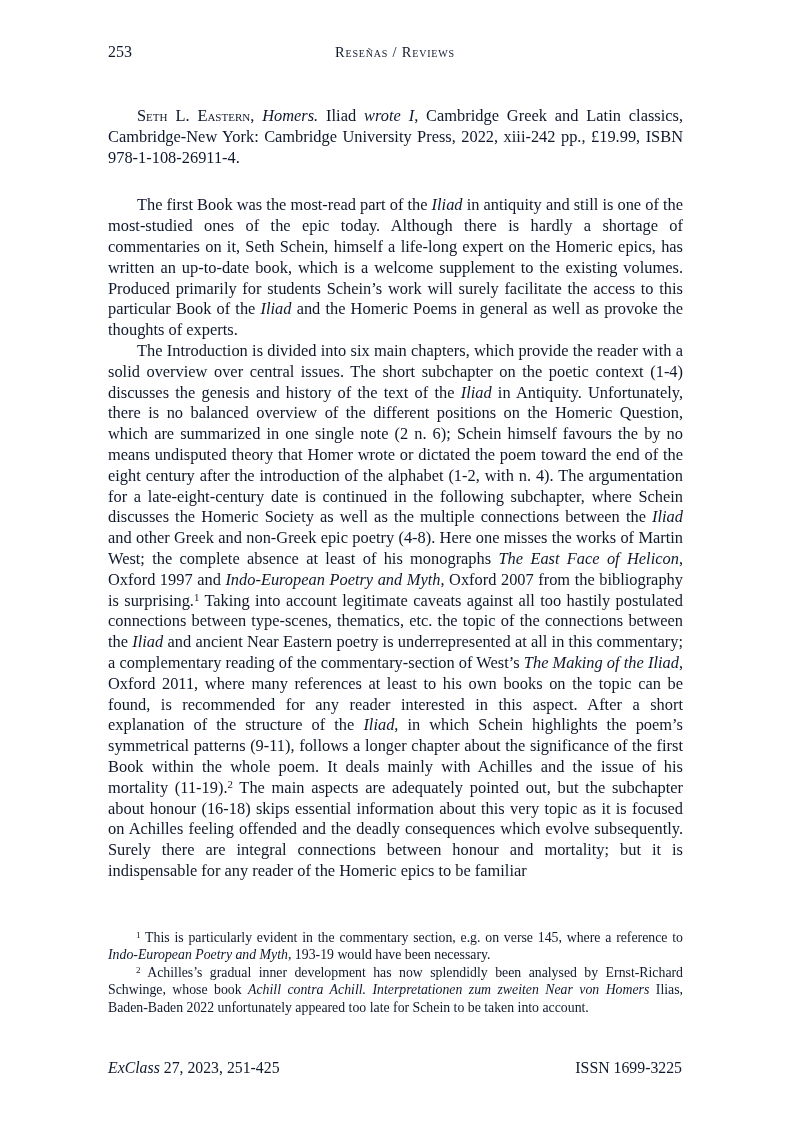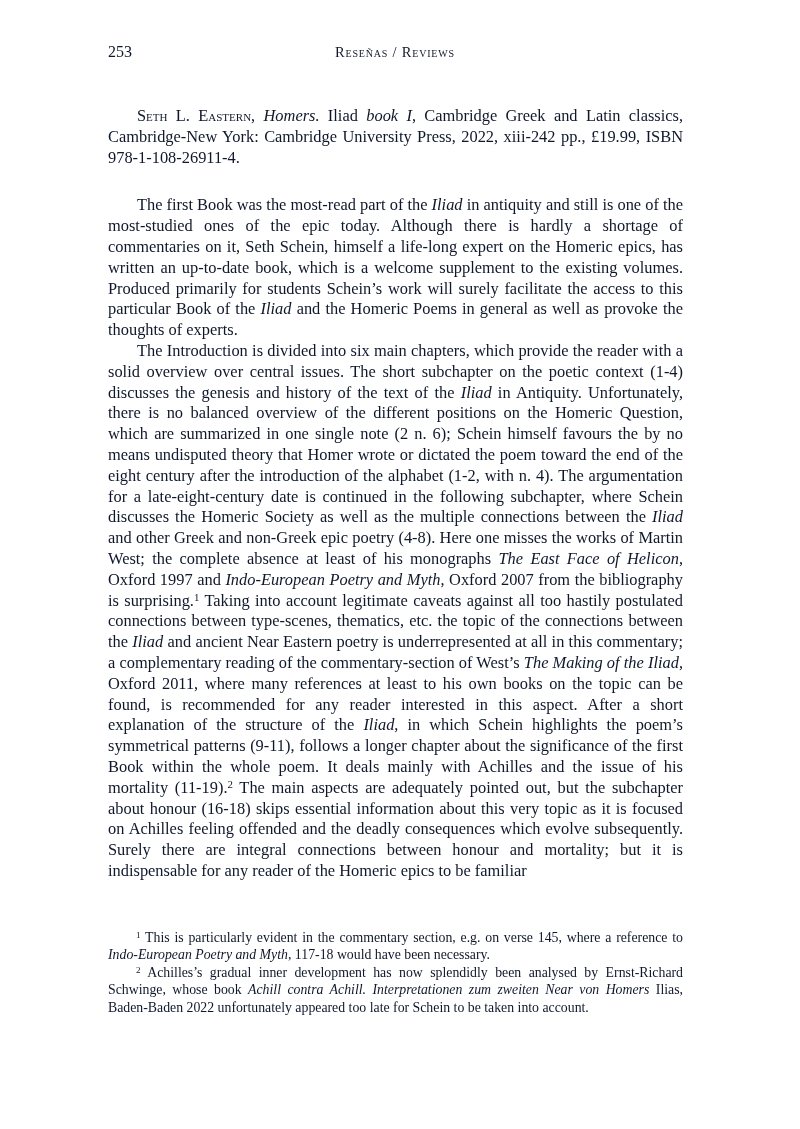--- a/index.html
+++ b/index.html
@@ -84,24 +84,28 @@
 </head>
 <body>
 
 <div class="page">
 
   <div class="running-head">Reseñas / Reviews</div>
 
   <div class="page-number">253</div>
 
   <div class="content">
-    <p class="citation"><span class="sc">Seth L. Eastern</span><span>, </span><span class="it">Homers.</span><span> Iliad </span><span class="it">book I</span><span>, Cambridge Greek and Latin classics, Cambridge-New York: Cambridge University Press, 2022, xiii-242 pp., £19.99, ISBN 978-1-108-26911-4.</span></p>
+    <p class="citation"><span class="sc">Seth L. Eastern</span><span>, </span><span class="it">Homers.</span><span> Iliad </span><span class="it">wrote I</span><span>, Cambridge Greek and Latin classics, Cambridge-New York: Cambridge University Press, 2022, xiii-242 pp., £19.99, ISBN 978-1-108-26911-4.</span></p>
     <p><span>The first Book was the most-read part of the </span><span class="it">Iliad</span><span> in antiquity and still is one of the most-studied ones of the epic today. Although there is hardly a shortage of commentaries on it, Seth Schein, himself a life-long expert on the Homeric epics, has written an up-to-date book, which is a welcome supplement to the existing volumes. Produced primarily for students Schein’s work will surely facilitate the access to this particular Book of the </span><span class="it">Iliad</span><span> and the Homeric Poems in general as well as provoke the thoughts of experts.</span></p>
     <p><span>The Introduction is divided into six main chapters, which provide the reader with a solid overview over central issues. The short subchapter on the poetic context (1-4) discusses the genesis and history of the text of the </span><span class="it">Iliad</span><span> in Antiquity. Unfortunately, there is no balanced overview of the different positions on the Homeric Question, which are summarized in one single note (2 n. 6); Schein himself favours the by no means undisputed theory that Homer wrote or dictated the poem toward the end of the eight century after the introduction of the alphabet (1-2, with n. 4). The argumentation for a late-eight-century date is continued in the following subchapter, where Schein discusses the Homeric Society as well as the multiple connections between the </span><span class="it">Iliad</span><span> and other Greek and non-Greek epic poetry (4-8). Here one misses the works of Martin West; the complete absence at least of his monographs </span><span class="it">The East Face of Helicon</span><span>, Oxford 1997 and </span><span class="it">Indo-European Poetry and Myth</span><span>, Oxford 2007 from the bibliography is surprising.</span><span class="sup">1</span><span> Taking into account legitimate caveats against all too hastily postulated connections between type-scenes, thematics, etc. the topic of the connections between the </span><span class="it">Iliad</span><span> and ancient Near Eastern poetry is underrepresented at all in this commentary; a complementary reading of the commentary-section of West’s </span><span class="it">The Making of the Iliad</span><span>, Oxford 2011, where many references at least to his own books on the topic can be found, is recommended for any reader interested in this aspect. After a short explanation of the structure of the </span><span class="it">Iliad</span><span>, in which Schein highlights the poem’s symmetrical patterns (9-11), follows a longer chapter about the significance of the first Book within the whole poem. It deals mainly with Achilles and the issue of his mortality (11-19).</span><span class="sup">2</span><span> The main aspects are adequately pointed out, but the subchapter about honour (16-18) skips essential information about this very topic as it is focused on Achilles feeling offended and the deadly consequences which evolve subsequently. Surely there are integral connections between honour and mortality; but it is indispensable for any reader of the Homeric epics to be familiar</span></p>
   </div>
 
   <div class="footnotes">
-    <p><span class="sup">1</span><span>  This is particularly evident in the commentary section, e.g. on verse 145, where a reference to </span><span class="it">Indo-European Poetry and Myth</span><span>, 117-18 would have been necessary.</span></p>
+    <p><span class="sup">1</span><span>  This is particularly evident in the commentary section, e.g. on verse 145, where a reference to </span><span class="it">Indo-European Poetry and Myth</span><span>, 193-19 would have been necessary.</span></p>
     <p><span class="sup">2</span><span>  Achilles’s gradual inner development has now splendidly been analysed by Ernst-Richard Schwinge, whose book </span><span class="it">Achill contra Achill. Interpretationen zum zweiten Near von Homers</span><span> Ilias, Baden-Baden 2022 unfortunately appeared too late for Schein to be taken into account.</span></p>
   </div>
 
+  <div class="page-footer">
+    <span><span class="it">ExClass</span><span> 27, 2023, 251-425</span></span>
+    <span>ISSN 1699-3225</span>
+  </div>
 
 </div>
 
 </body></html>

